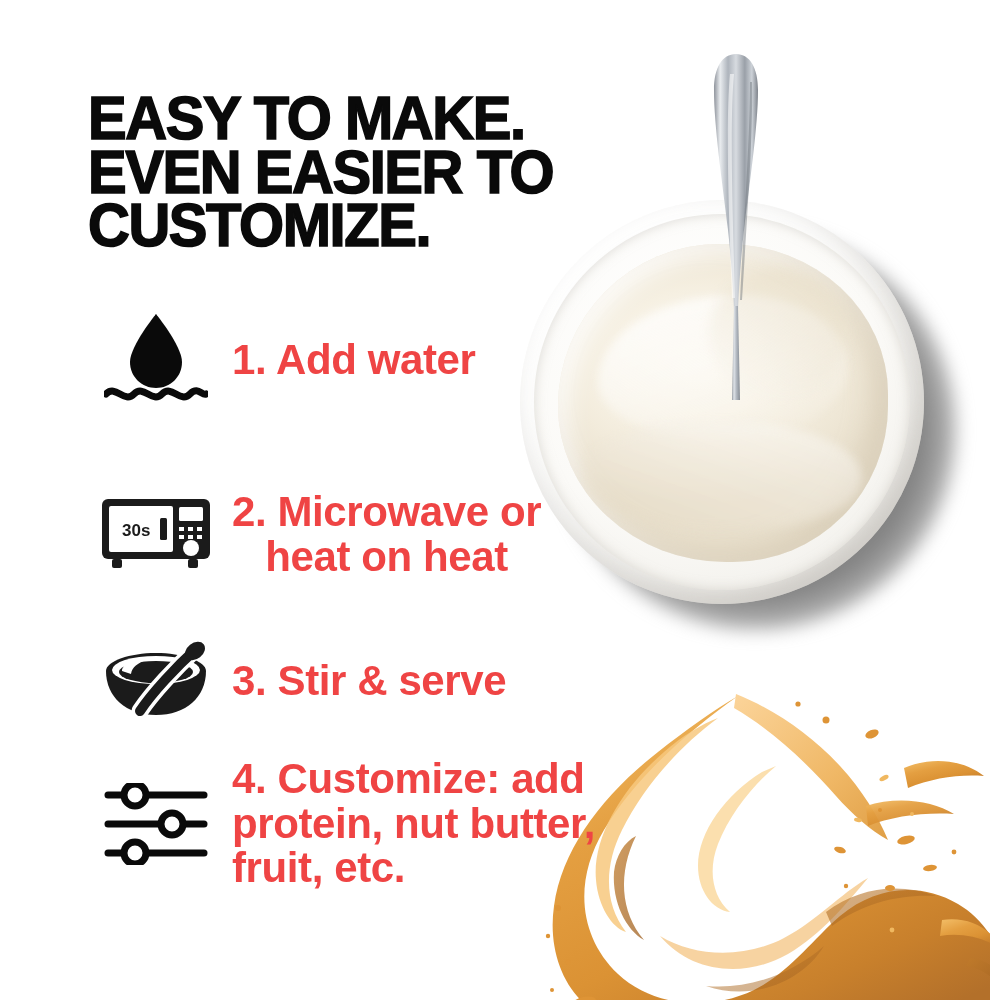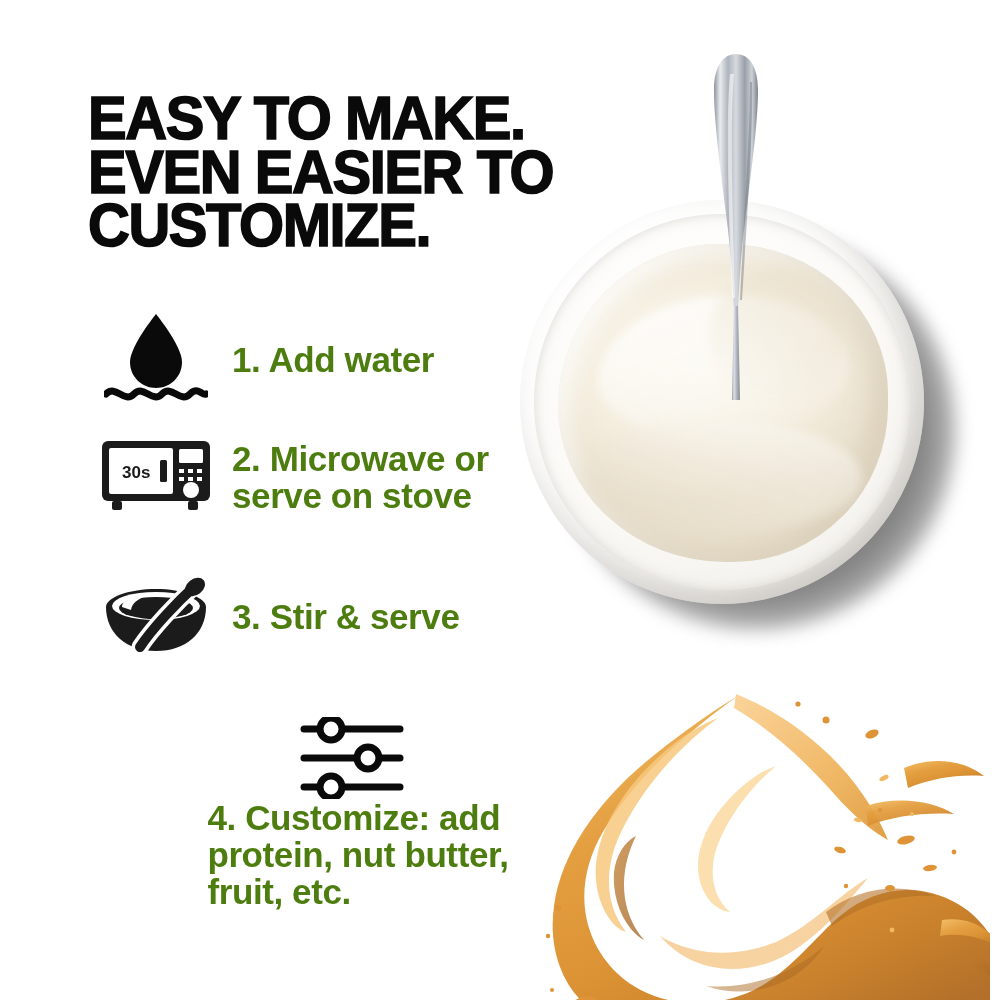--- a/index.html
+++ b/index.html
@@ -48,38 +48,38 @@
     height:auto;
   }
   .step-icon {
     width:128px;
     min-width:128px;
     display:flex;
     justify-content:center;
     align-items:center;
   }
   .step-text {
-    color:#4d7c0f;
+    color:#ef4444;
     font-family:"Liberation Sans", sans-serif;
     font-weight:bold;
-    font-size:35px;
+    font-size:42px;
     line-height:1.06;
     letter-spacing:-0.4px;
     white-space:pre-line;
     padding-left:12px;
   }
   .step-num {
     display:inline-block;
   }
 
   
   #step-1 { margin-top:0px; }
-  #step-2 { margin-top:31px; }
+  #step-2 { margin-top:82px;text-align:center; }
   #step-3 { margin-top:62px;text-align:center; }
-  #step-4 { margin-top:60px;flex-direction:column; }
+  #step-4 { margin-top:36px; }
 
   
   .bowl-wrap {
     position:absolute;
     left:520px; top:200px;
     width:430px; height:430px;
     z-index:10;
   }
   .bowl-shadow {
     position:absolute;
@@ -331,21 +331,21 @@
             <rect x="79" y="38" width="5" height="4"></rect>
             <rect x="88" y="38" width="5" height="4"></rect>
             <rect x="97" y="38" width="5" height="4"></rect>
           </g>
           <circle cx="91" cy="51" r="8" fill="#ffffff"></circle>
           <rect x="12" y="62" width="10" height="9" rx="2" fill="#1b1b1b"></rect>
           <rect x="88" y="62" width="10" height="9" rx="2" fill="#1b1b1b"></rect>
         </svg>
       </div>
       <div class="step-text"><span class="step-num">2.</span> <span>Microwave or
-serve on stove</span></div>
+heat on heat</span></div>
     </div>
 
     <div class="step" id="step-3">
       <div class="step-icon">
         <svg width="112" height="80" viewBox="0 0 112 80">
 
           <path d="M6 30 C 6 20, 30 12, 56 12 C 82 12, 106 20, 106 30
                    C 106 56, 86 74, 56 74 C 26 74, 6 56, 6 30 Z" fill="#1b1b1b"></path>
 
           <ellipse cx="56" cy="29" rx="44" ry="14" fill="#ffffff"></ellipse>

